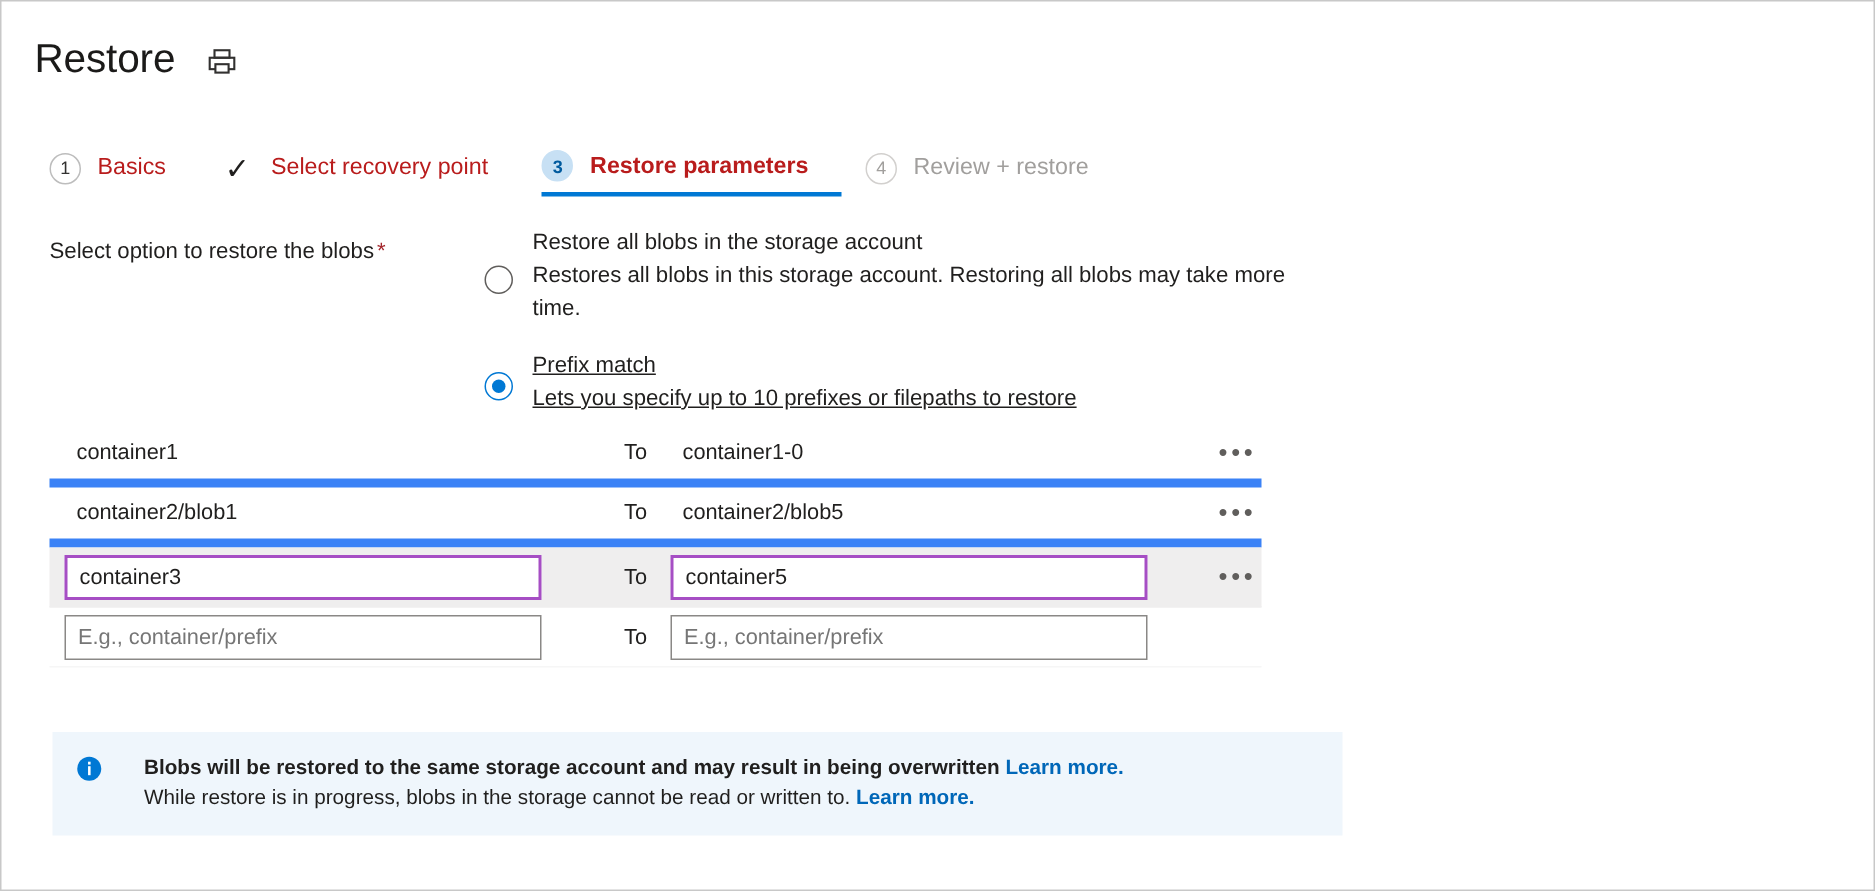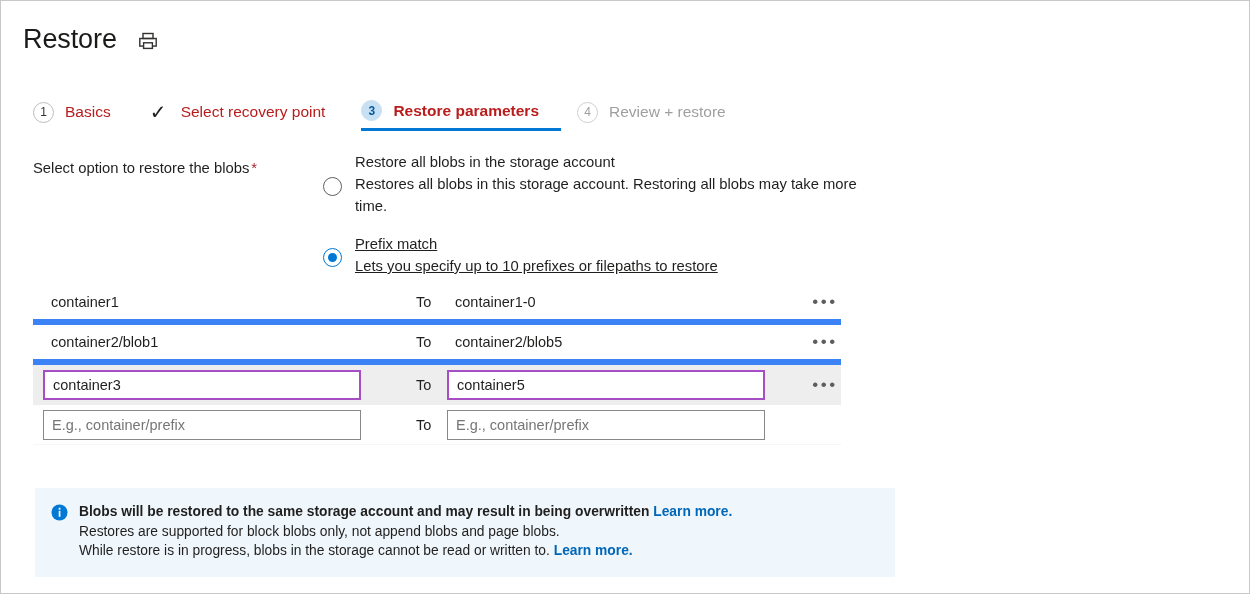--- a/index.html
+++ b/index.html
@@ -229,21 +229,21 @@
 
   
   .banner {
     position: absolute;
     left: 34px;
     top: 487px;
     width: 860px;
     background: #eff6fc;
     padding: 14px 16px 16px 16px;
     display: flex;
-    gap: 11px;
+    gap: 28px;
   }
   .info-icon {
     flex: 0 0 auto;
     width: 17px; height: 17px;
     margin-top: 2px;
   }
   .banner-lines { line-height: 19.5px; }
   .banner-line {
     font-size: 13.8px;
     color: #201f1e;
@@ -379,18 +379,17 @@
   <div class="banner">
     <div class="info-icon">
       <svg width="17" height="17" viewBox="0 0 17 17" aria-hidden="true">
         <circle cx="8.5" cy="8.5" r="8" fill="#0078d4"></circle>
         <rect x="7.7" y="6.8" width="1.7" height="6" fill="#ffffff"></rect>
         <rect x="7.7" y="3.8" width="1.7" height="1.9" fill="#ffffff"></rect>
       </svg>
     </div>
     <div class="banner-lines">
       <div class="banner-line strong"><span>Blobs will be restored to the same storage account and may result in being overwritten </span><a class="lnk" href="#">Learn more.</a></div>
-      <div class="banner-line">Restores are supported for block blobs only, not append blobs and page blobs.</div>
       <div class="banner-line"><span>While restore is in progress, blobs in the storage cannot be read or written to. </span><a class="lnk" href="#">Learn more.</a></div>
     </div>
   </div>
 
 </div>
 
 </body></html>

